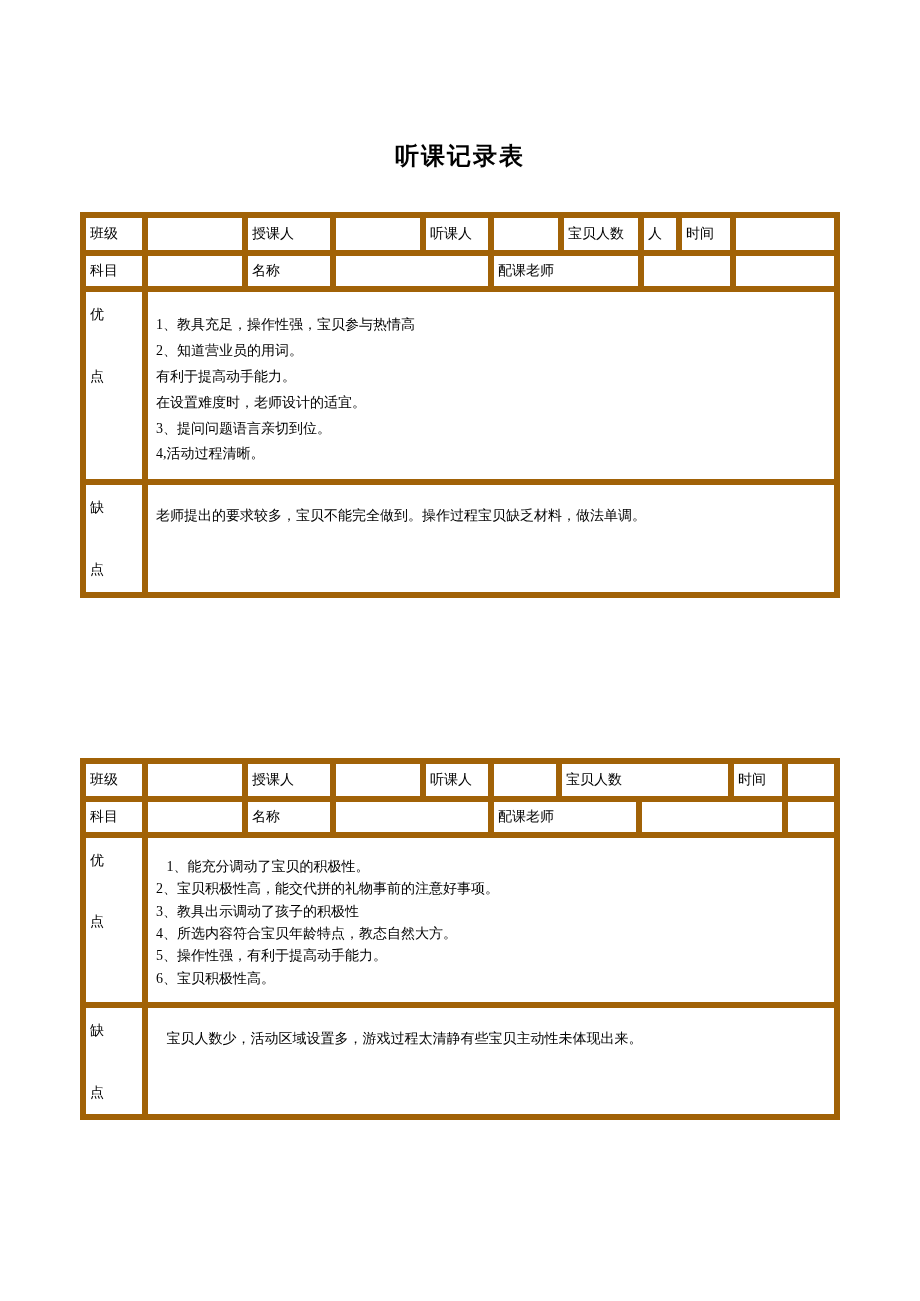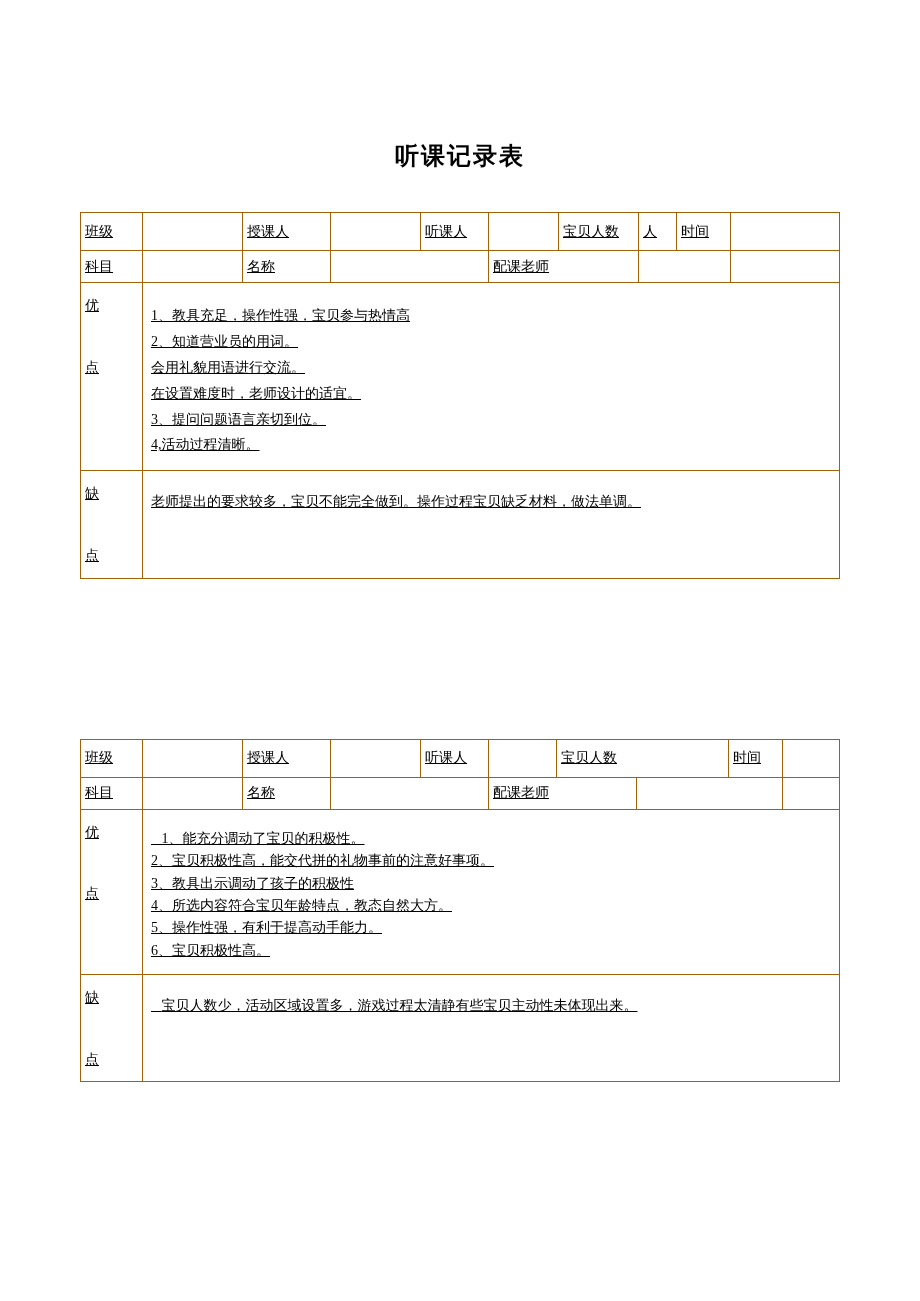--- a/index.html
+++ b/index.html
@@ -20,26 +20,25 @@
       font-weight: bold;
       margin-bottom: 40px;
       letter-spacing: 2px;
     }
     table {
       border-collapse: collapse;
       width: 100%;
       table-layout: fixed;
     }
     td {
-      border: 1px solid #a16207;
+      border: 6px solid #a16207;
       padding: 6px 4px;
       font-size: 14px;
       vertical-align: top;
       word-wrap: break-word;
-      text-decoration: underline;
     }
     .header-cell {
       font-size: 14px;
       vertical-align: middle;
       height: 38px;
     }
     .label-col {
       width: 62px;
     }
     .sparse-label {
@@ -110,21 +109,21 @@
     <td class="header-cell"></td>
   </tr>
   <tr>
     <td class="label-col sparse-label">
       <span>优</span><br><br>
       <span>点</span>
     </td>
     <td colspan="9" class="content-cell">
       <div>1、教具充足，操作性强，宝贝参与热情高</div>
       <div>2、知道营业员的用词。</div>
-      <div>会用礼貌用语进行交流。</div>
+      <div>有利于提高动手能力。</div>
       <div>在设置难度时，老师设计的适宜。</div>
       <div>3、提问问题语言亲切到位。</div>
       <div>4,活动过程清晰。</div>
     </td>
   </tr>
   <tr>
     <td class="label-col sparse-label">
       <span>缺</span><br><br>
       <span>点</span>
     </td>

